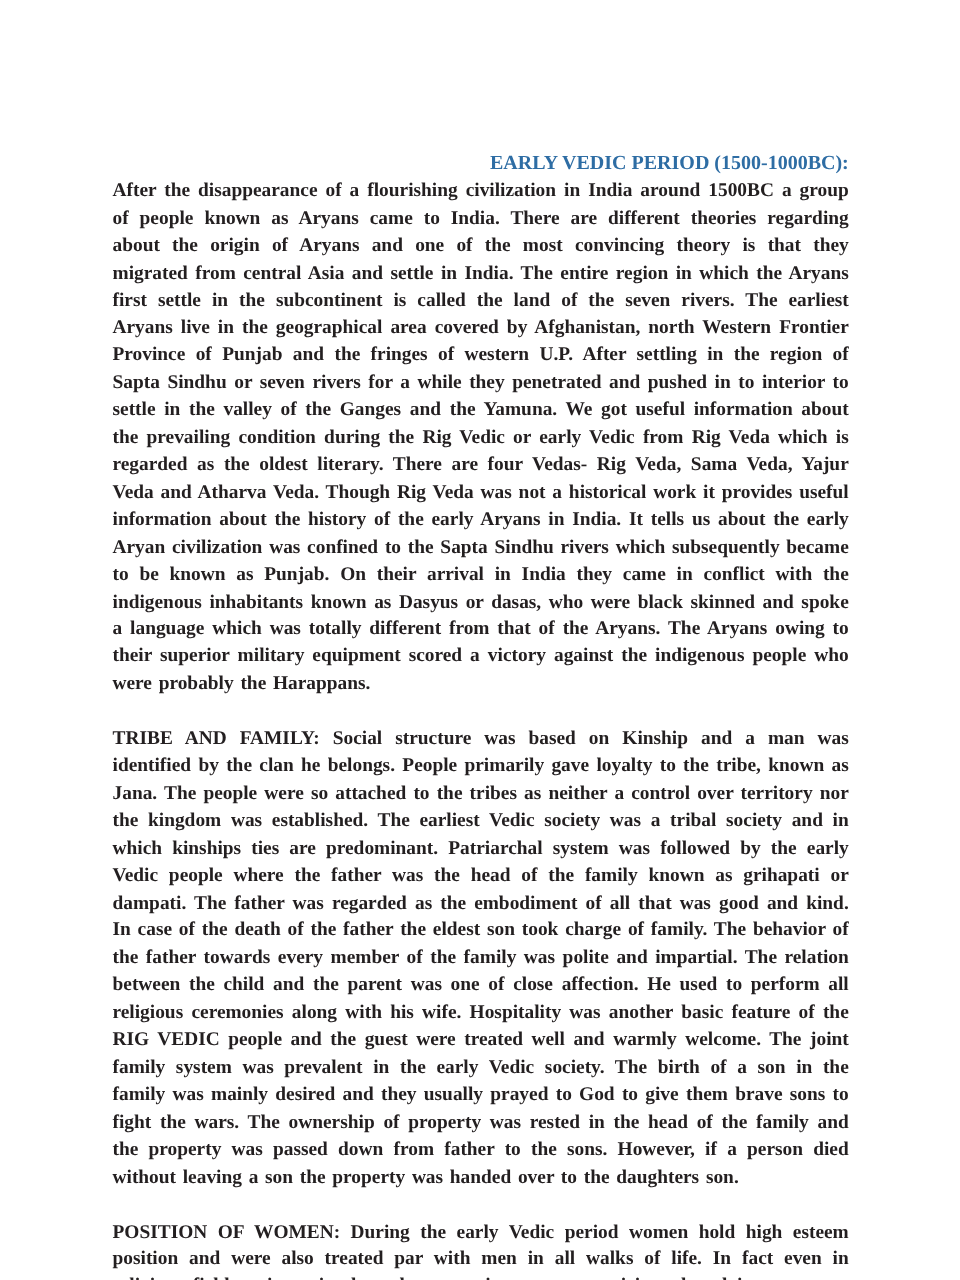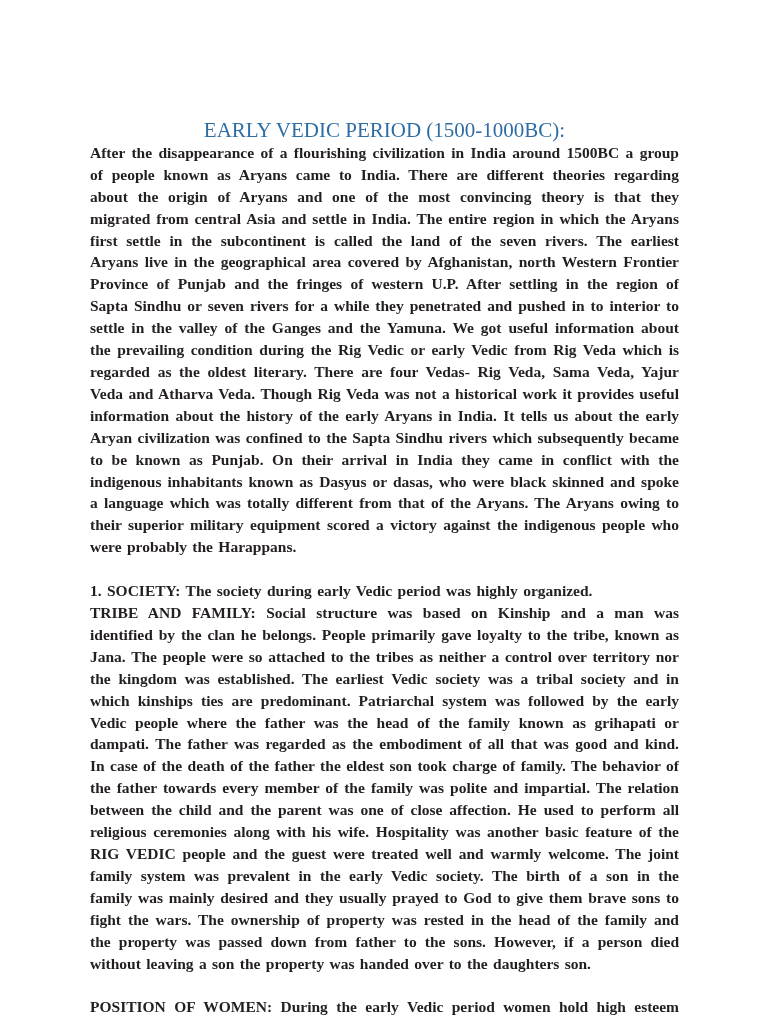--- a/index.html
+++ b/index.html
@@ -20,25 +20,25 @@
     left: 90px;
     top: 120px;
     width: 589px;
     color: #231f20;
     font-size: 15.5px;
     line-height: 21.9px;
     text-align: justify;
   }
   .heading {
     margin: 0;
-    font-size: 21px;
+    font-size: 16px;
     line-height: 21.9px;
-    font-weight: normal;
+    font-weight: bold;
     color: #2e6da4;
-    text-align: center;
+    text-align: right;
   }
   .para {
     margin: 0;
     word-spacing: 1.5px;
     font-weight: bold;
   }
   .spacer {
     height: 22px;
   }
 </style>
@@ -47,21 +47,20 @@
 
 <div class="page">
   <div class="content">
 
     <h1 class="heading">EARLY VEDIC PERIOD (1500-1000BC):</h1>
 
     <p class="para">After the disappearance of a flourishing civilization in India around 1500BC a group of people known as Aryans came to India. There are different theories regarding about the origin of Aryans and one of the most convincing theory is that they migrated from central Asia and settle in India. The entire region in which the Aryans first settle in the subcontinent is called the land of the seven rivers. The earliest Aryans live in the geographical area covered by Afghanistan, north Western Frontier Province of Punjab and the fringes of western U.P. After settling in the region of Sapta Sindhu or seven rivers for a while they penetrated and pushed in to interior to settle in the valley of the Ganges and the Yamuna. We got useful information about the prevailing condition during the Rig Vedic or early Vedic from Rig Veda which is regarded as the oldest literary. There are four Vedas- Rig Veda, Sama Veda, Yajur Veda and Atharva Veda. Though Rig Veda was not a historical work it provides useful information about the history of the early Aryans in India. It tells us about the early Aryan civilization was confined to the Sapta Sindhu rivers which subsequently became to be known as Punjab. On their arrival in India they came in conflict with the indigenous inhabitants known as Dasyus or dasas, who were black skinned and spoke a language which was totally different from that of the Aryans. The Aryans owing to their superior military equipment scored a victory against the indigenous people who were probably the Harappans.</p>
 
     <div class="spacer"></div>
 
-    <p class="para">1. SOCIETY: The society during early Vedic period was highly organized.</p>
 
     <p class="para">TRIBE AND FAMILY: Social structure was based on Kinship and a man was identified by the clan he belongs. People primarily gave loyalty to the tribe, known as Jana. The people were so attached to the tribes as neither a control over territory nor the kingdom was established. The earliest Vedic society was a tribal society and in which kinships ties are predominant. Patriarchal system was followed by the early Vedic people where the father was the head of the family known as grihapati or dampati. The father was regarded as the embodiment of all that was good and kind. In case of the death of the father the eldest son took charge of family. The behavior of the father towards every member of the family was polite and impartial. The relation between the child and the parent was one of close affection. He used to perform all religious ceremonies along with his wife. Hospitality was another basic feature of the RIG VEDIC people and the guest were treated well and warmly welcome. The joint family system was prevalent in the early Vedic society.  The birth of a son in the family was mainly desired and they usually prayed to God to give them brave sons to fight the wars. The ownership of property was rested in the head of the family and the property was passed down from father to the sons. However, if a person died without leaving a son the property was handed over to the daughters son.</p>
 
     <div class="spacer"></div>
 
     <p class="para">POSITION OF WOMEN: During the early Vedic period women hold high esteem position and were also treated par with men in all walks of life. In fact even in religious field various rituals and ceremonies women participated and in some case without the presence of the women the</p>
 
   </div>
 </div>
 

